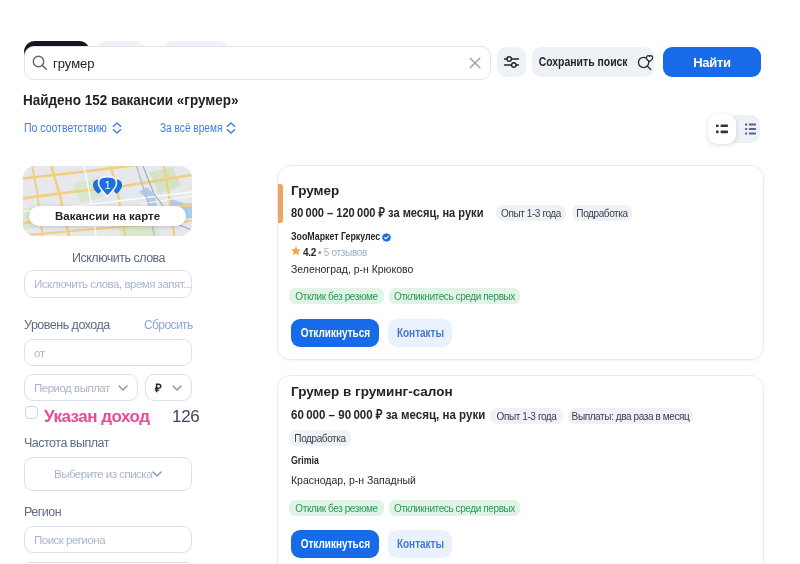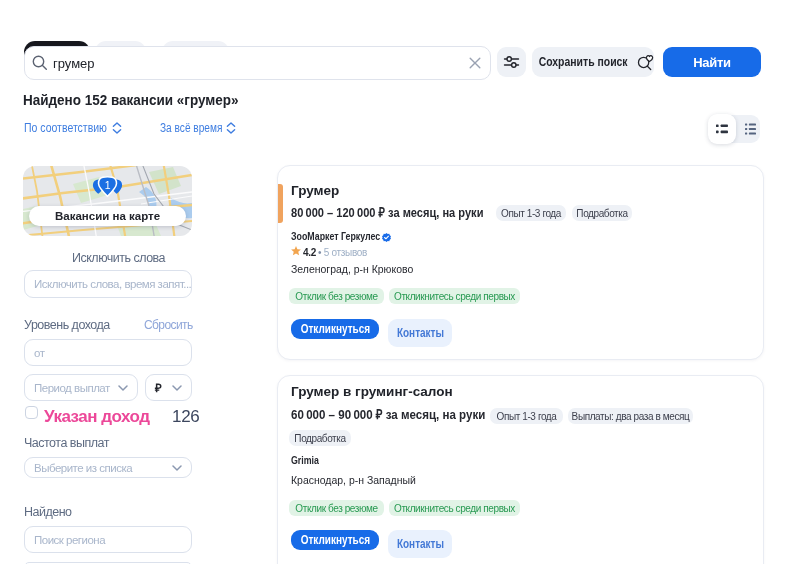--- a/index.html
+++ b/index.html
@@ -52,21 +52,21 @@
     color:#26282f; transform:scaleX(.82); transform-origin:left; }
   .gtag { position:absolute; height:16px; background:#eef1f6; border-radius:7px;
     font-size:10px; letter-spacing:-0.4px; color:#3c3f4c;
     display:flex; align-items:center; justify-content:center; }
   .company { position:absolute; left:13px; font-size:10.5px; font-weight:bold;
     color:#26282f; transform:scaleX(.84); transform-origin:left; }
   .addr { position:absolute; left:13px; font-size:11.5px; color:#26282f; transform:scaleX(.91); transform-origin:left; }
   .gpill { position:absolute; height:16px; background:#e1f3e6; border-radius:6px;
     font-size:10px; letter-spacing:-0.4px; color:#289a52;
     display:flex; align-items:center; justify-content:center; }
-  .bluebtn { position:absolute; height:20px; background:#176be8; border-radius:9px; color:#fff;
+  .bluebtn { position:absolute; height:28px; background:#176be8; border-radius:9px; color:#fff;
     font-size:12.5px; font-weight:bold;
     display:flex; align-items:center; justify-content:center; }
   .bluebtn span, .litebtn span { transform:scaleX(.8); }
   .litebtn { position:absolute; height:28px; background:#e9f1fd; border-radius:9px; color:#4479d6;
     font-size:12.5px; font-weight:bold;
     display:flex; align-items:center; justify-content:center; }
   .orangebar { position:absolute; left:0; top:18px; width:5px; height:39px; background:#f0a35e;
     border-radius:0 3px 3px 0; }
 </style>
 </head>
@@ -192,28 +192,28 @@
       <span style="font-weight:bold; letter-spacing:0;">₽</span>
     <svg width="10" height="6" viewBox="0 0 10 6">
         <path d="M1 1 L5 5 L9 1" fill="none" stroke="#8b98b0" stroke-width="1.5" stroke-linecap="round" stroke-linejoin="round"></path>
       </svg>
   </div>
   <div class="abs" style="left:25px; top:406px; width:13px; height:13px; border:1px solid #ccd4e2; border-radius:4px;"></div>
   <div class="abs" style="left:44px; top:407px; font-size:17px; font-weight:bold; letter-spacing:-0.5px; color:#ec4899;">Указан доход</div>
   <div class="abs" style="left:172px; top:407px; font-size:17px; letter-spacing:-0.3px; color:#3c465e;">126</div>
 
   <div class="sb-label" style="top:436px;">Частота выплат</div>
-  <div class="sb-input" style="top:457px; height:21px; justify-content:space-between;">
+  <div class="sb-input" style="top:457px; height:34px; justify-content:center;">
       <span>Выберите из списка</span>
     <svg width="10" height="6" viewBox="0 0 10 6">
         <path d="M1 1 L5 5 L9 1" fill="none" stroke="#8b98b0" stroke-width="1.5" stroke-linecap="round" stroke-linejoin="round"></path>
       </svg>
   </div>
 
-  <div class="sb-label" style="top:505px;">Найдено</div>
+  <div class="sb-label" style="top:505px;">Регион</div>
   <div class="sb-input" style="top:526px; height:27px;">Поиск региона</div>
   <div class="abs" style="left:24px; top:562px; width:168px; height:10px; border:1px solid #dbe1ec; border-radius:9px;"></div>
 
   <div class="card" style="top:165px; height:195px;">
     <div class="orangebar"></div>
     <div class="vtitle" style="top:17px;">Грумер</div>
     <div class="salary" style="top:37px;">80 000 – 120 000 ₽ за месяц, на руки</div>
     <div class="gtag" style="left:218px; top:39px; width:70px;">Опыт 1-3 года</div>
     <div class="gtag" style="left:294px; top:39px; width:60px;">Подработка</div>
     <div class="company" style="top:64px;">ЗооМаркет Геркулес</div>

